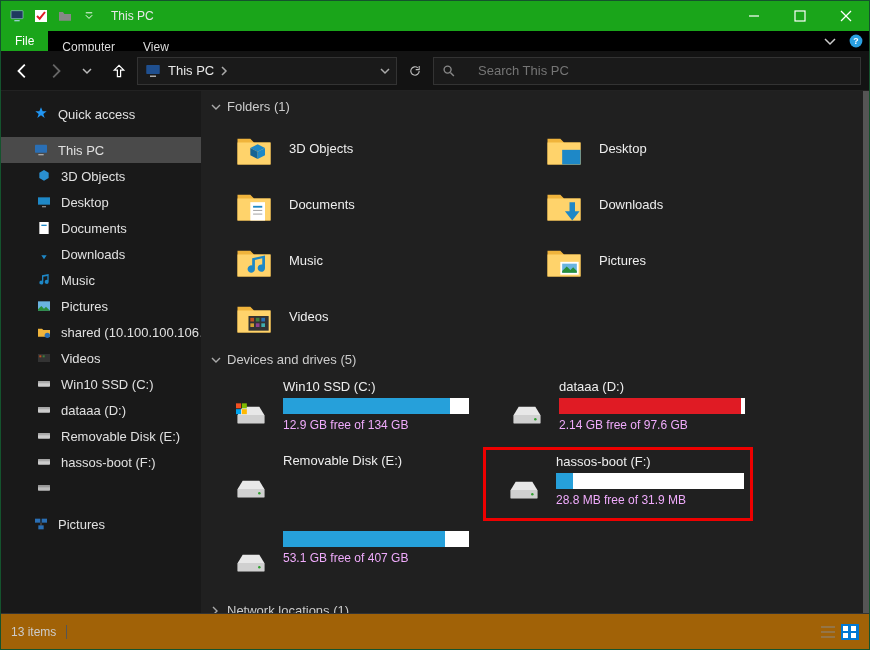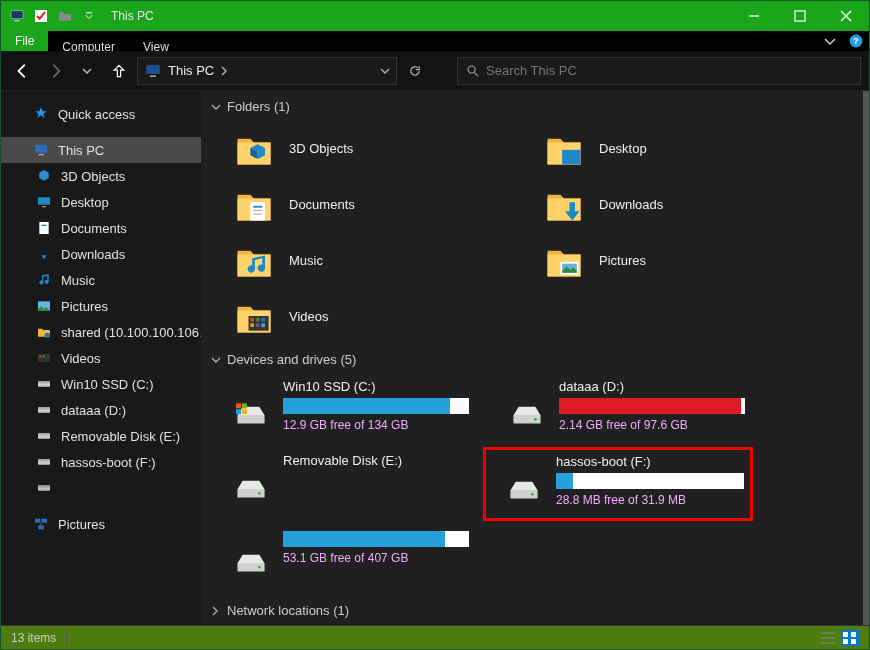--- a/index.html
+++ b/index.html
@@ -23,21 +23,21 @@
   .ribbon .rbtn { width:26px; display:flex;align-items:center;justify-content:center; color:#ddd; }
   .help { color:#2a9fe0; }
 
   
   .navbar { height: 40px; background:#131313; display:flex; align-items:center; padding: 0 8px; gap:4px; border-bottom:1px solid #222; }
   .nav-btn { width:28px; height:28px; display:flex;align-items:center;justify-content:center; color:#bbb; }
   .addr { flex: 0 0 260px; height:28px; background:#1a1a1a; border:1px solid #333; display:flex;align-items:center; gap:6px; padding:0 6px; }
   .addr .crumb { font-size:13px; }
   .addr .addr-spacer { flex:1; }
   .refresh { width:28px; height:28px; display:flex;align-items:center;justify-content:center; color:#bbb; }
-  .searchbox { flex:1; height:28px; background:#1a1a1a; border:1px solid #333; display:flex;align-items:center; gap:6px; padding:0 8px; margin-left:24px; }
+  .searchbox { flex:1; height:28px; background:#1a1a1a; border:1px solid #333; display:flex;align-items:center; gap:22px; padding:0 8px; margin-left:0; }
   .searchbox input { flex:1; background:transparent; border:none; outline:none; color:#999; font-size:13px; }
 
   
   .body { flex:1; display:flex; min-height:0; }
   .sidebar { width:200px; background:#191919; padding:10px 0 0 0; overflow:hidden; }
   .side-item { display:flex;align-items:center; gap:8px; padding:4px 0 4px 31px; height:26px; color:#e0e0e0; font-size:13px; white-space:nowrap; }
   .side-item.indent { padding-left:34px; }
   .side-item.selected { background:#4a4a4a; }
   .side-sep { height:10px; }
   .side-icon { width:18px; height:18px; display:inline-flex;align-items:center;justify-content:center; flex-shrink:0; }
@@ -57,21 +57,21 @@
   .drive .dicon { width:40px; height:40px; display:flex;align-items:center;justify-content:center; flex-shrink:0; margin-top:16px; }
   .drive .dinfo { flex:1; display:flex; flex-direction:column; gap:4px; }
   .drive .dname { font-size:13px; color:#eee; }
   .drive .bar { height:16px; background:#fff; position:relative; }
   .drive .bar .fill { height:100%; background:#26a0da; }
   .drive .bar.red .fill { background:#e01b24; }
   .drive .dsub { font-size:12px; color:#f0abfc; }
   .highlight { border:3px solid #e00; padding:4px 6px 8px 18px; }
 
   
-  .statusbar { height:24px; background:#4d7c0f; border-top:1px solid #333; display:flex;align-items:center; padding:0 10px; font-size:12px; color:#ccc; }
+  .statusbar { height:36px; background:#a16207; border-top:1px solid #333; display:flex;align-items:center; padding:0 10px; font-size:12px; color:#ccc; }
   .statusbar .sep { width:1px; height:14px; background:#555; margin:0 10px; }
   .statusbar .spacer { flex:1; }
   .view-toggle { width:40px; display:flex; gap:4px; }
   .vt { width:18px; height:16px; display:flex; }
   .vt.active { background:#0078d4; }
 
   svg { display:block; }
 </style>
 </head>
 <body>

